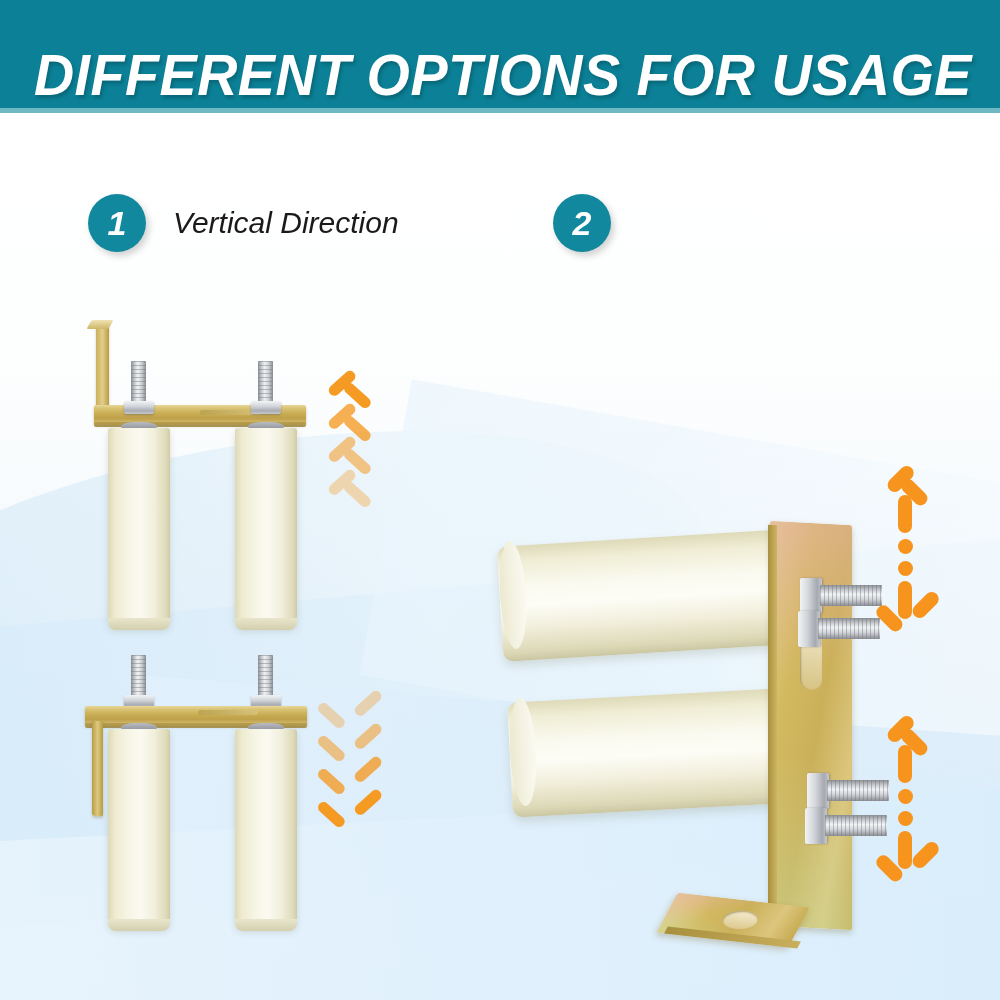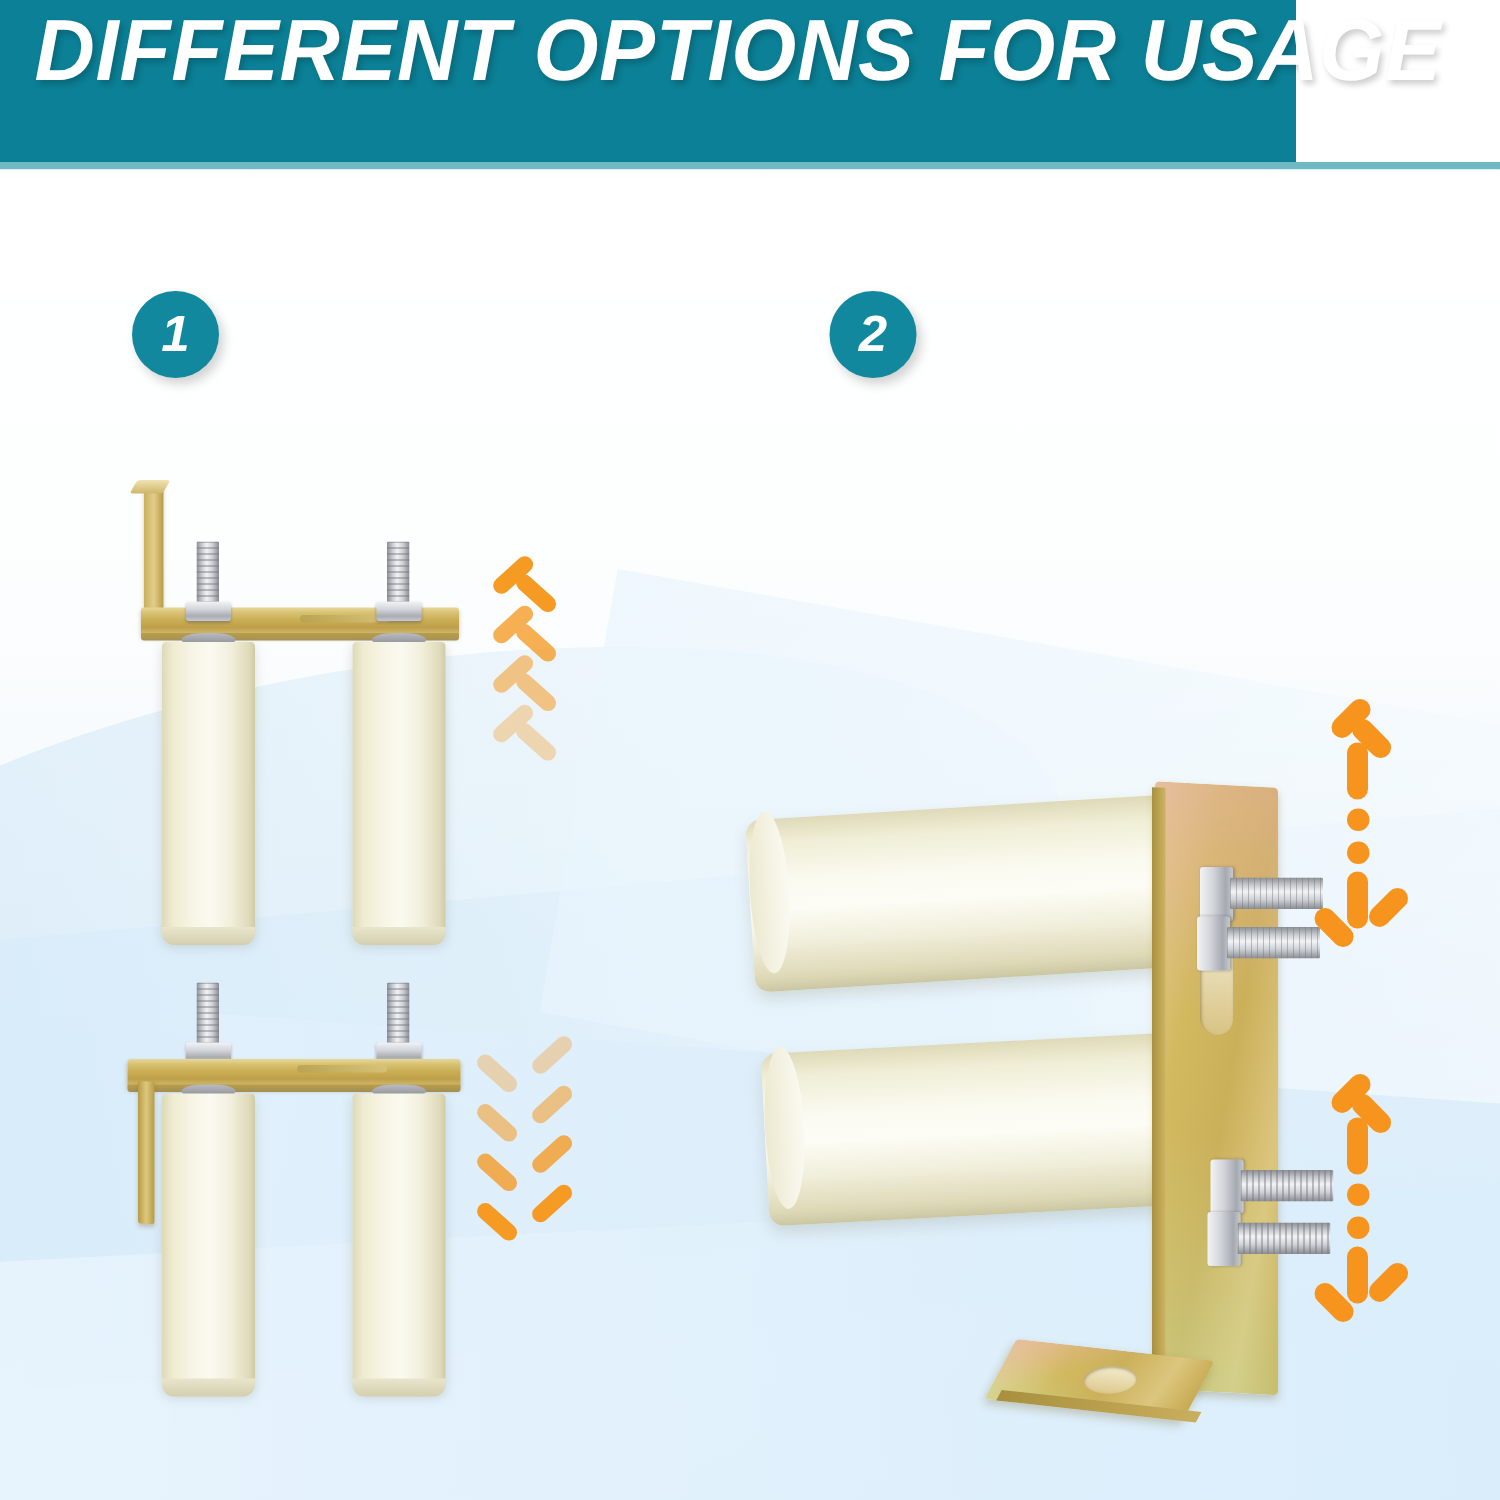--- a/index.html
+++ b/index.html
@@ -6,23 +6,23 @@
   html,body { width:1000px; height:1000px; }
   body {
     font-family:"Liberation Sans", sans-serif;
     background:#ffffff;
     overflow:hidden;
     position:relative;
   }
 
   
   .banner {
-    position:absolute; left:0; top:0; width:864px; height:108px;
+    position:absolute; left:0; top:0; width:1000px; height:108px;
     background:#0b8096;
-    display:flex; align-items:flex-start;
+    display:flex; align-items:flex-end;
   }
   .banner-underline {
     position:absolute; left:0; top:108px; width:1000px; height:5px;
     background:#6fb9c4;
   }
   .banner-title {
     width:100%;
     text-align:center;
     color:#ffffff;
     font-size:58px;
@@ -360,19 +360,20 @@
     <div class="arrow-dot" style="top:88px;"></div>
     <div class="arrow-stem" style="top:108px; height:38px;"></div>
     <div class="arrow-head down" style="top:126px;">
         <i class="l"></i>
         <i class="r"></i>
       </div>
   </div>
 
   <div class="step" id="step-1" style="top:81px;">
     <div class="step-badge">1</div>
+    <div class="step-label">Vertical Direction</div>
   </div>
 
   <div class="step" id="step-2" style="top:81px;">
     <div class="step-badge">2</div>
   </div>
 
 </div>
 
 </body></html>

